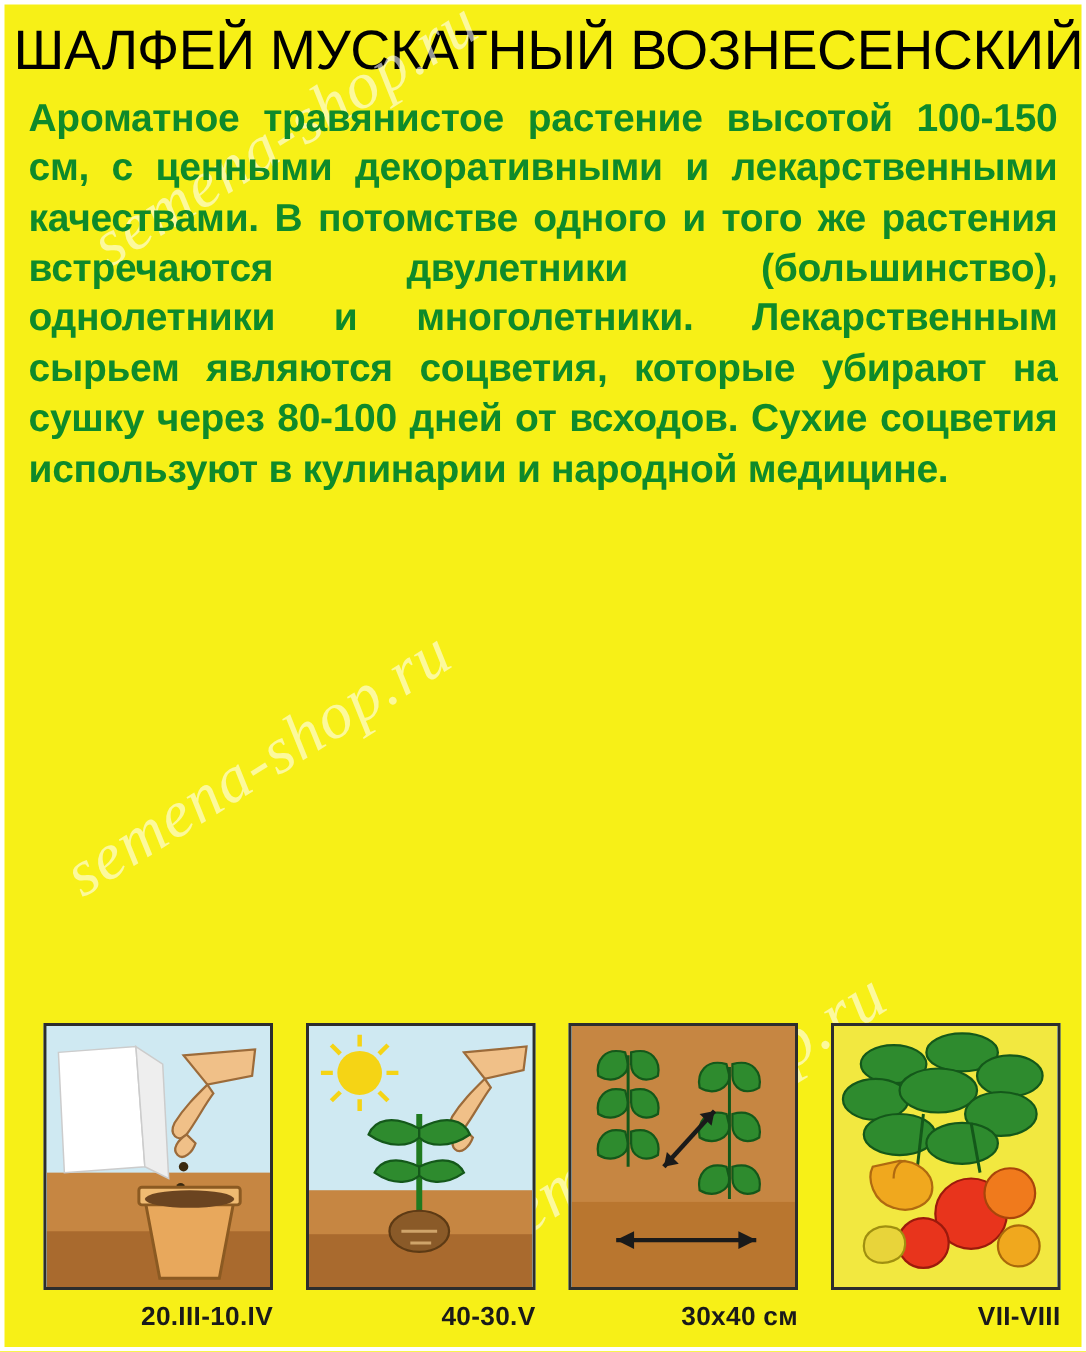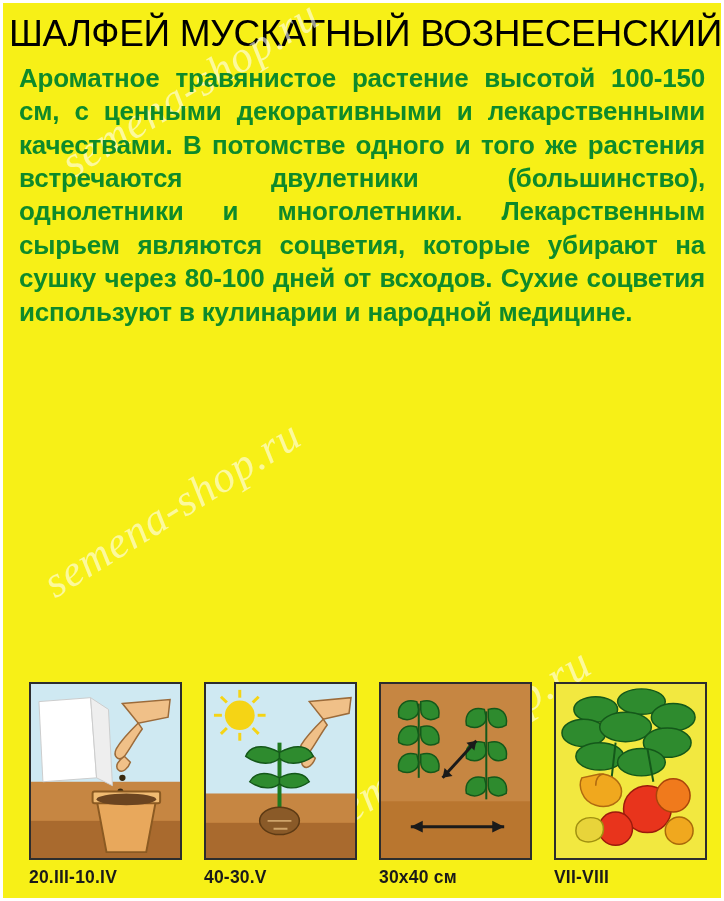--- a/index.html
+++ b/index.html
@@ -76,21 +76,21 @@
     right: 14px;
     bottom: 10px;
     display: flex;
     gap: 10px;
     z-index: 4;
   }
   .icon-cell {
     flex: 1 1 0;
     display: flex;
     flex-direction: column;
-    align-items: flex-start;
+    align-items: flex-end;
     padding-left: 12px;
   }
   .icon-box {
     width: 100%;
     height: 178px;
     border: 2px solid #2d2d2d;
     box-sizing: border-box;
     position: relative;
     overflow: hidden;
     background: #bfe9f6;

